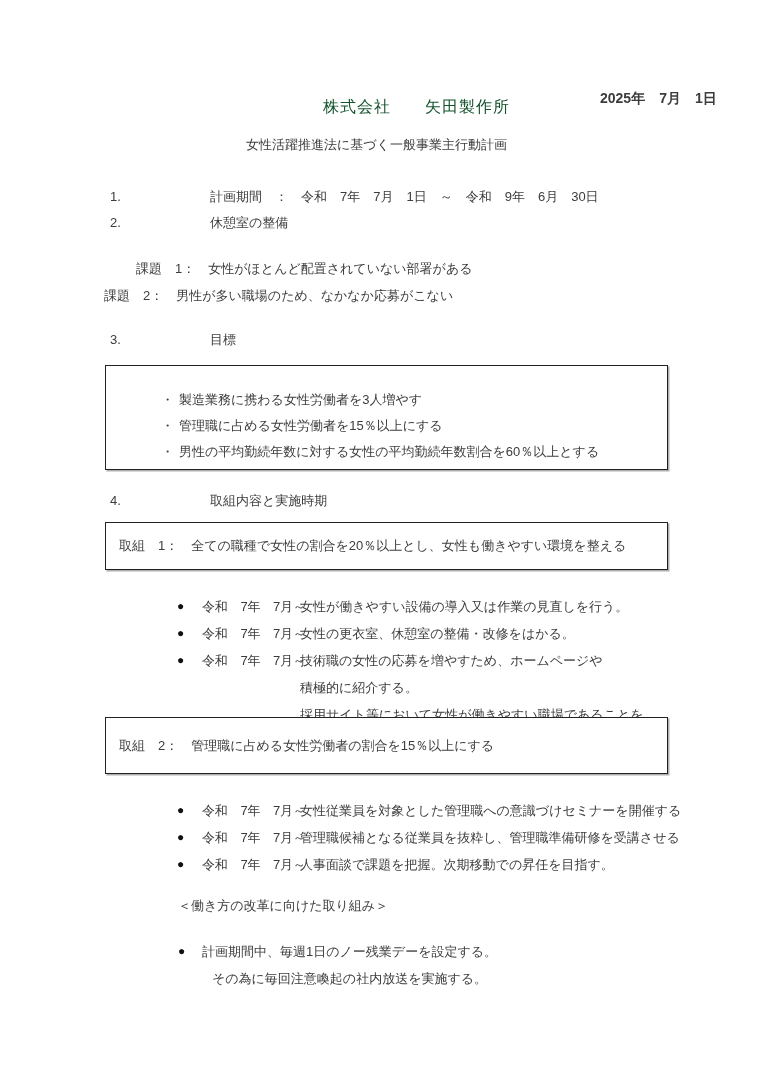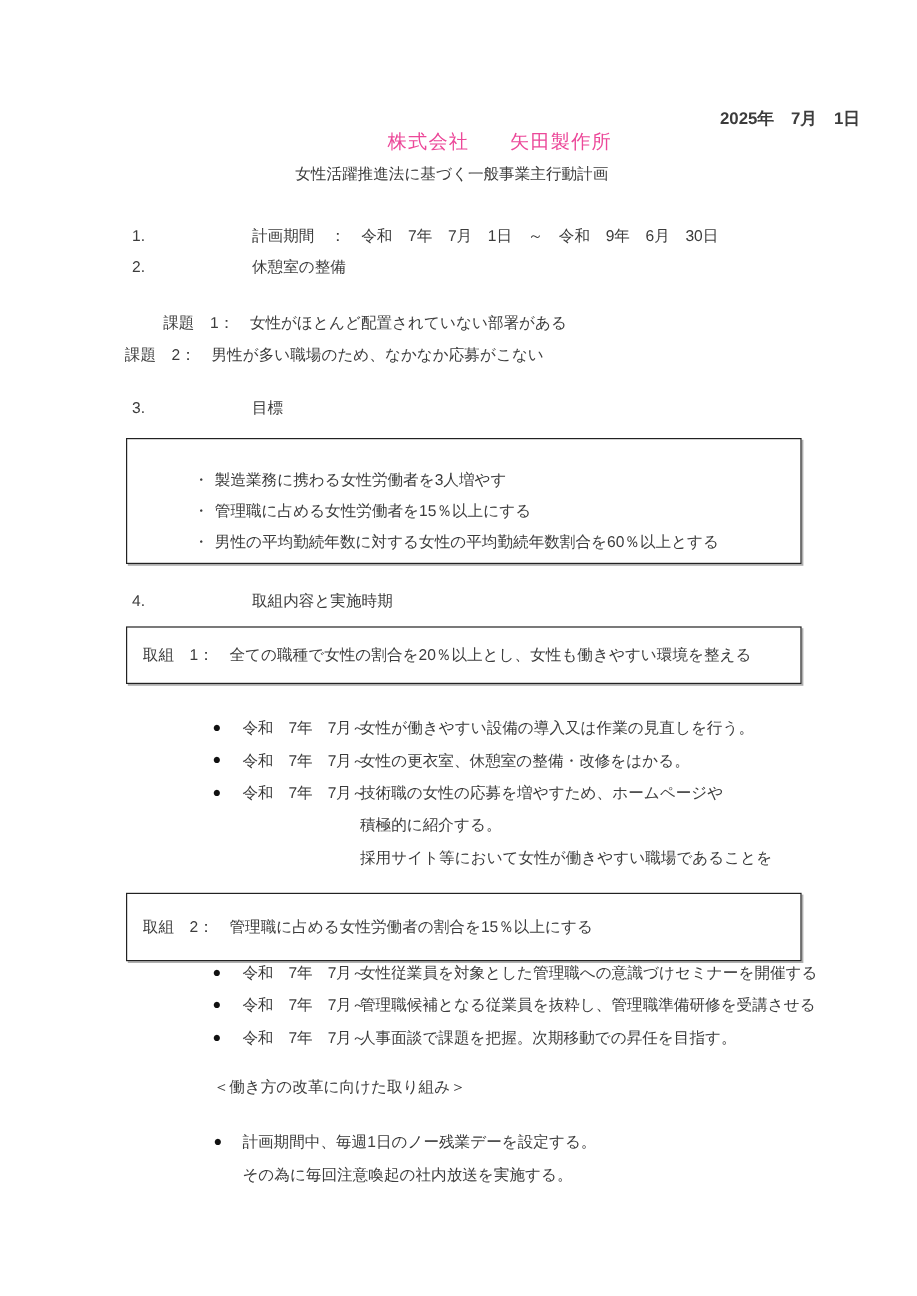--- a/index.html
+++ b/index.html
@@ -8,21 +8,21 @@
     width:764px;height:1080px;
     background:#ffffff;
     font-family:"Liberation Sans","DejaVu Sans",sans-serif;
     color:#3c3c3c;
     font-size:13px;
     line-height:1.35;
     overflow:hidden;
   }
   .abs{position:absolute;}
   .date-line{top:89px;left:600px;font-size:14px;white-space:nowrap;font-weight:bold;}
-  .company-line{top:108px;left:323px;font-size:16px;letter-spacing:1px;white-space:nowrap;color:#ec4899;}
+  .company-line{top:96px;left:323px;font-size:16px;letter-spacing:1px;white-space:nowrap;color:#14532d;}
   .subtitle-line{top:136px;left:246px;font-size:13px;white-space:nowrap;}
 
   .num-item .num{position:absolute;left:110px;}
   .num-item .lab{position:absolute;left:210px;white-space:nowrap;}
   .num-item{left:0;width:100%;height:18px;}
   #item1{top:188px;} #item2{top:214px;} #item3{top:331px;} #item4{top:492px;}
 
   .issue-row{left:104px;white-space:nowrap;}
   .issue-row .ilabel{margin-right:13px;}
   #issue1{top:260px;margin-left:32px;} #issue2{top:287px;text-align:right;}
@@ -34,36 +34,36 @@
     box-sizing:border-box;
     background:#ffffff;
   }
   #goals-box{top:365px;height:105px;}
   .goals-list{position:absolute;top:21px;left:55px;}
   .goal-line{height:26px;line-height:26px;white-space:nowrap;}
   .goal-line .gbullet{display:inline-block;width:18px;}
 
   .initiative-frame{display:flex;align-items:center;}
   #init1-box{top:522px;height:48px;}
-  #init2-box{top:744px;height:57px;}
+  #init2-box{top:717px;height:57px;}
   .frame .ftitle{padding-left:13px;white-space:nowrap;}
 
   .action-list{left:177px;}
   #init1-actions{top:593px;} #init2-actions{top:797px;}
   .action-row{position:relative;padding-left:123px;}
   .action-row .marker{position:absolute;left:0;top:0;line-height:27px;font-size:12px;color:#111;}
   .action-row .adate{position:absolute;left:25px;top:0;line-height:27px;white-space:nowrap;letter-spacing:-0.2px;}
   .action-row .aline{height:27px;line-height:27px;white-space:nowrap;}
 
   #workstyle-heading{top:897px;left:178px;white-space:nowrap;}
 
   #workstyle-action{top:938px;left:178px;}
   #workstyle-action .marker{position:absolute;left:0;top:0;line-height:27px;font-size:12px;color:#111;}
   #workstyle-action .wlines{margin-left:24px;}
-  #workstyle-action .aline{height:27px;line-height:27px;white-space:nowrap;}
+  #workstyle-action .aline{height:27px;line-height:27px;white-space:nowrap;text-align:center;}
 </style>
 </head>
 <body>
 
 <div class="page">
 
   <div class="abs date-line">2025年　7月　1日</div>
   <div class="abs company-line">株式会社　　矢田製作所</div>
   <div class="abs subtitle-line">女性活躍推進法に基づく一般事業主行動計画</div>
 

